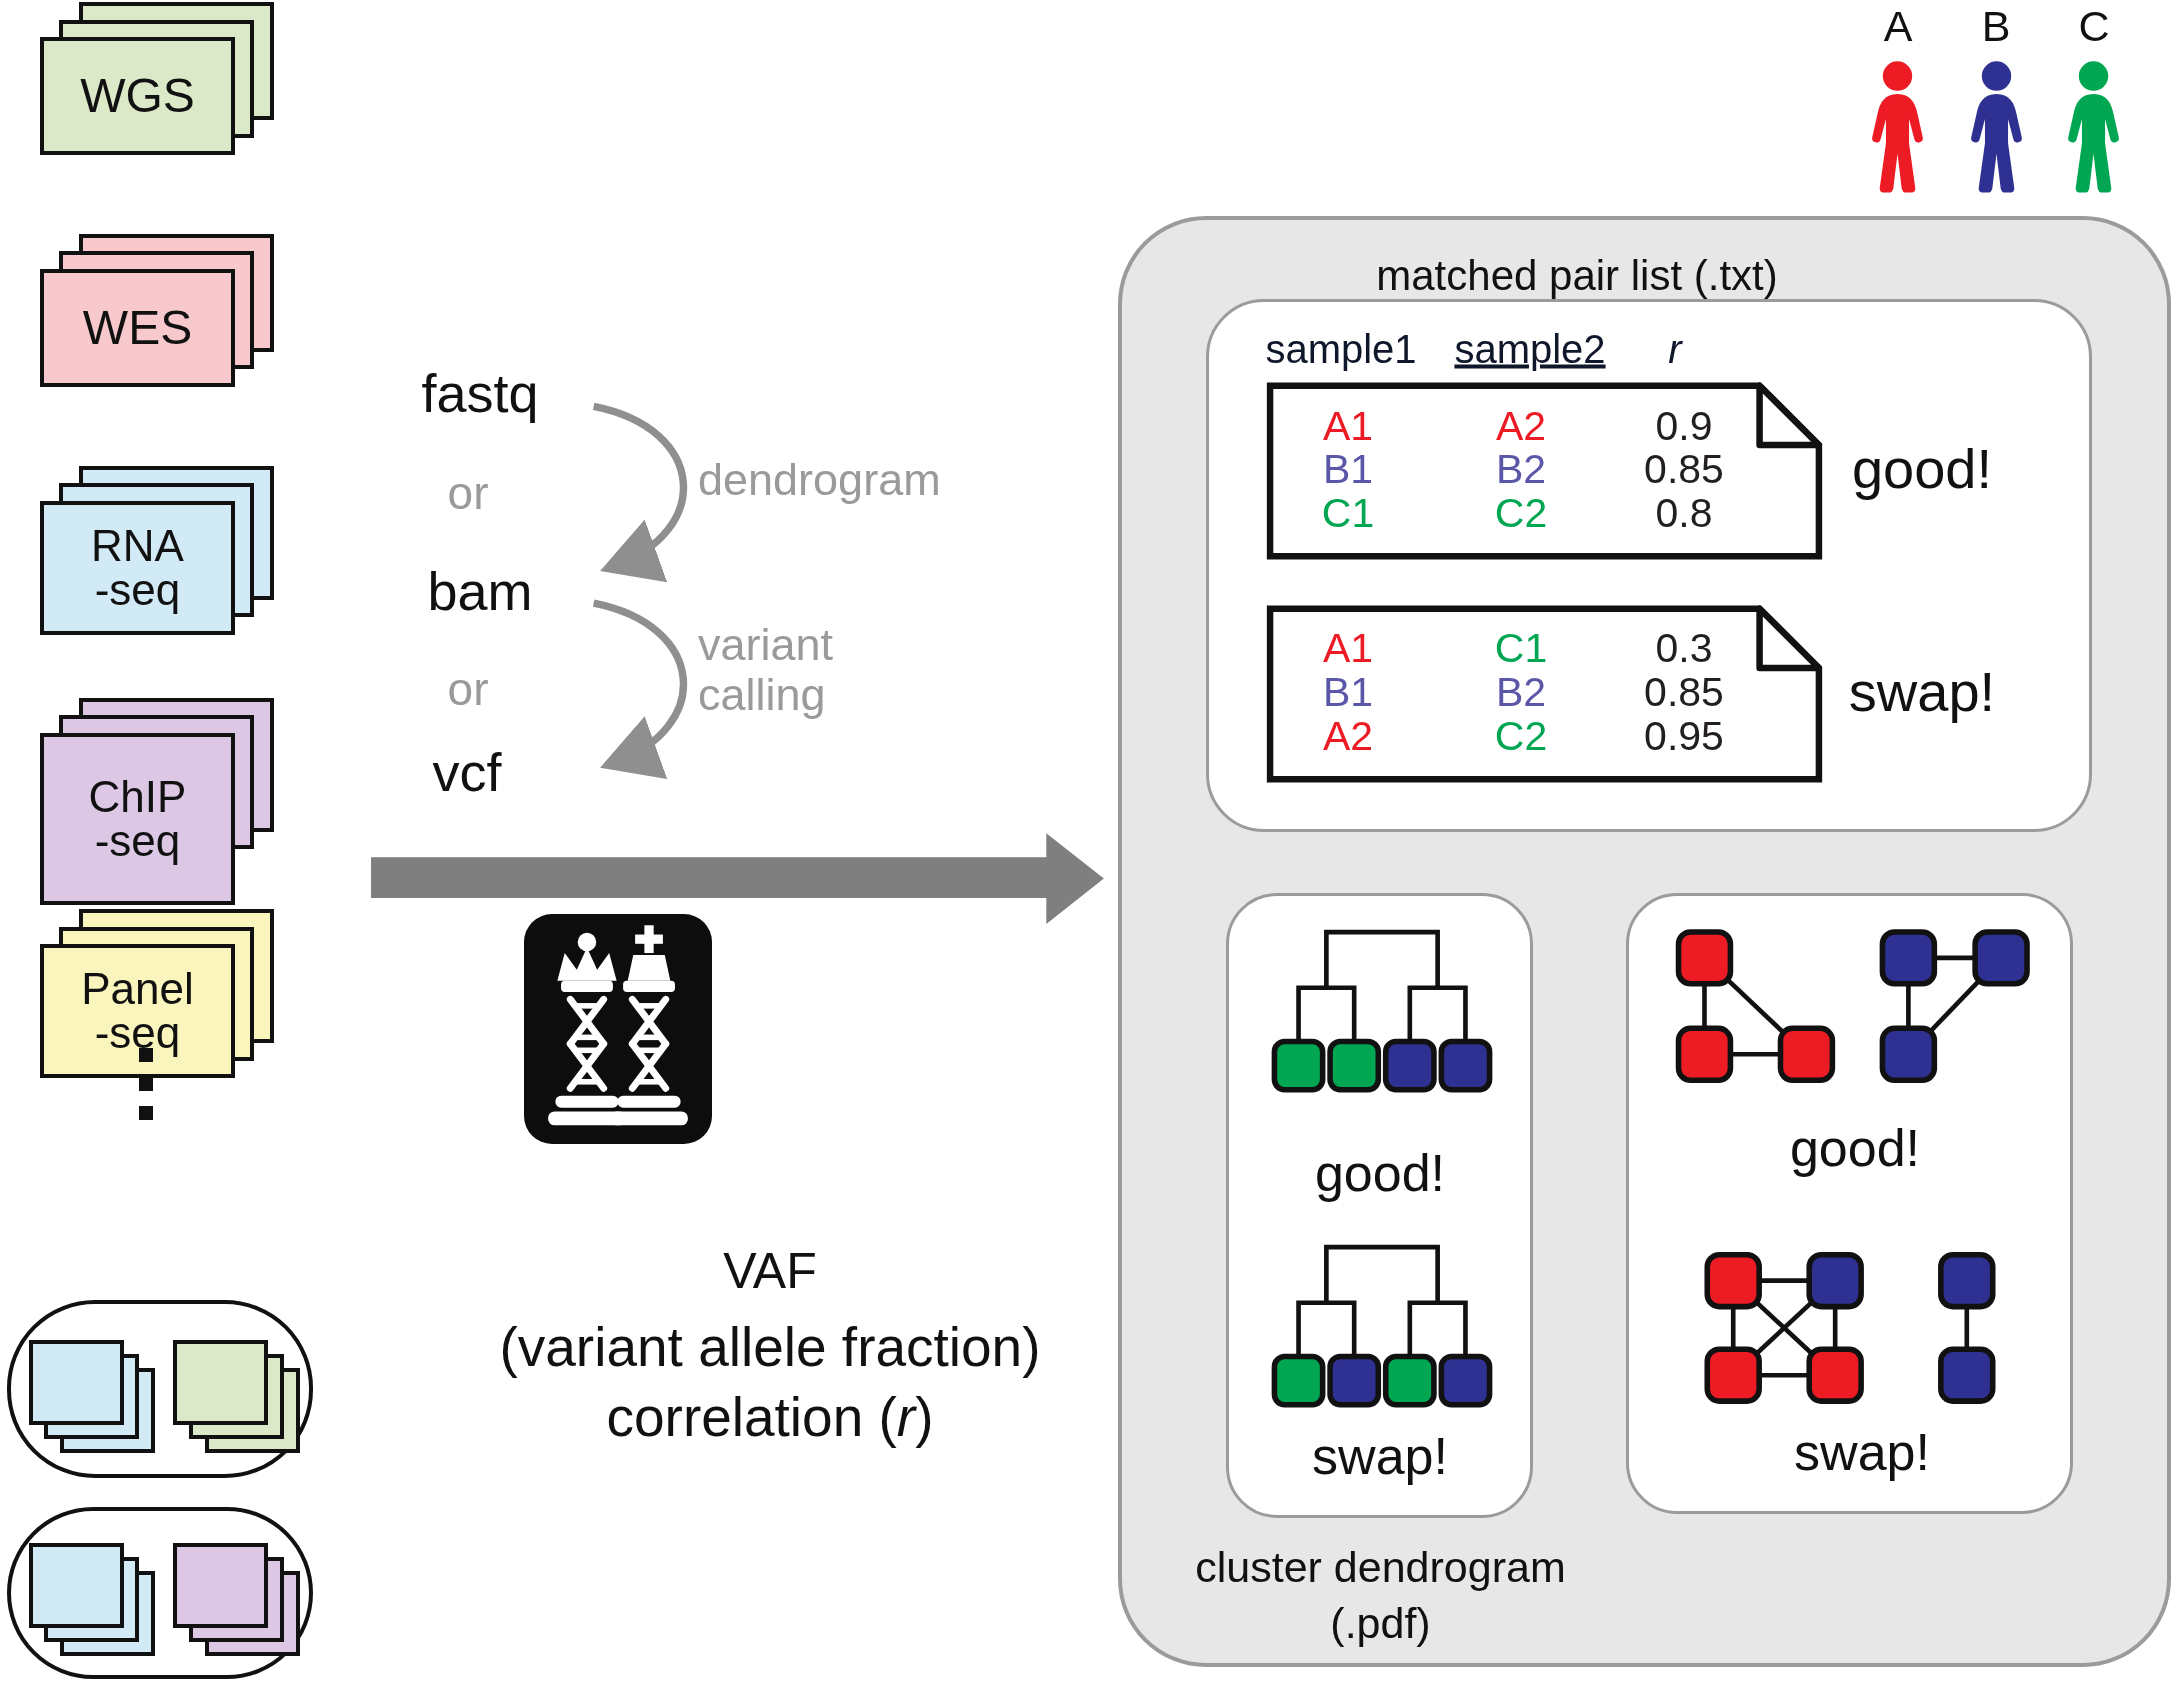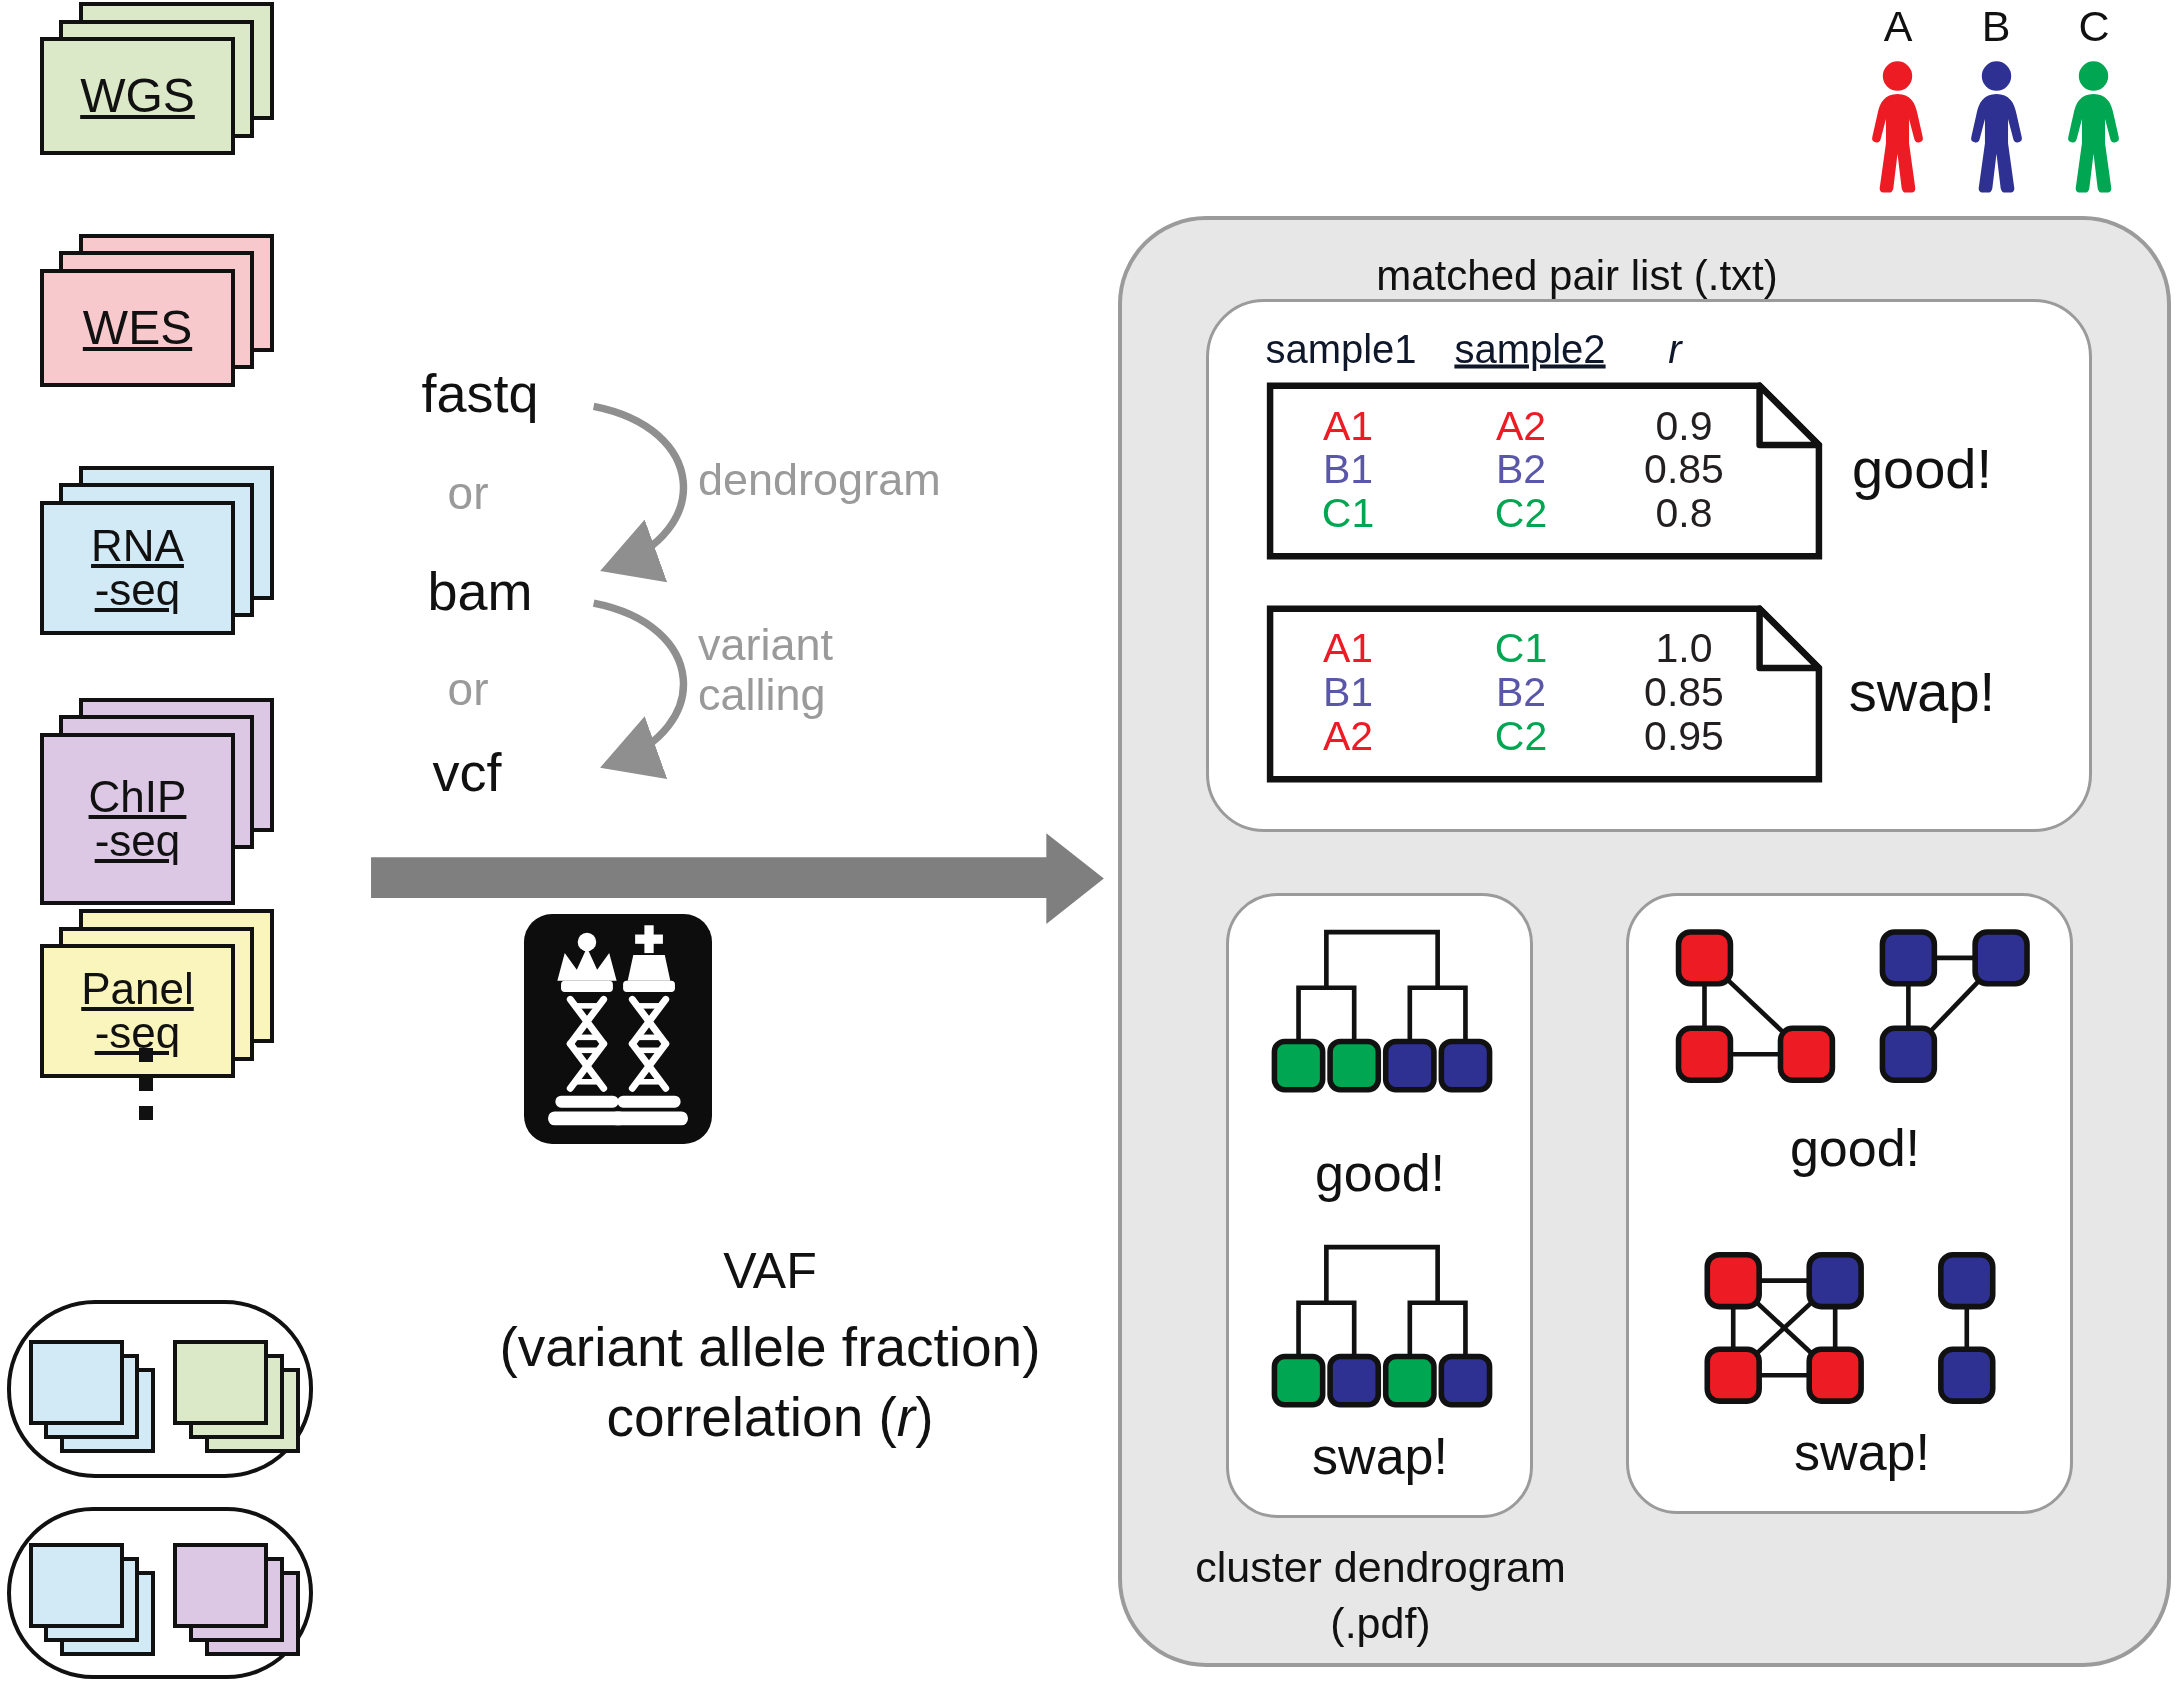--- a/index.html
+++ b/index.html
@@ -1,21 +1,21 @@
 <!DOCTYPE html>
 <html style="font-size:15px"><head>
 <meta charset="utf-8">
 <style>
   html,body{margin:0;padding:0;background:#fff;}
   #canvas{position:relative;width:2178px;height:1683px;background:#fff;overflow:hidden;
           font-family:"Liberation Sans",sans-serif;color:#1a1a1a;}
   .abs{position:absolute;}
   .card{position:absolute;border:4.6px solid #111;box-sizing:border-box;}
   .card-label{display:flex;align-items:center;justify-content:center;width:100%;height:100%;
-              text-align:center;white-space:pre-line;font-size:44px;line-height:1.0;color:#111;text-decoration:underline;}
+              text-align:center;white-space:pre-line;font-size:44px;line-height:1.0;color:#111;}
   .one-line .card-label{font-size:48px;}
   .dot{position:absolute;width:14px;height:14px;background:#111;left:139px;}
   .pill{position:absolute;border:4.6px solid #111;border-radius:88px;background:#fff;box-sizing:border-box;}
   .mini{position:absolute;width:95px;height:85px;border:4.6px solid #111;box-sizing:border-box;}
   .mid-text{position:absolute;transform:translate(-50%,-50%);font-size:54px;color:#111;}
   .or-text{position:absolute;transform:translate(-50%,-50%);font-size:46px;color:#9a9a9a;}
   .step-label{position:absolute;font-size:45px;color:#9a9a9a;white-space:pre-line;line-height:1.12;}
   .vaf-line{position:absolute;transform:translate(-50%,-50%);font-size:55px;color:#111;white-space:nowrap;}
   .panel-gray{position:absolute;background:#e7e7e7;border:4.6px solid #9b9b9b;border-radius:88px;box-sizing:border-box;}
   .panel-white{position:absolute;background:#fff;border:3.7px solid #9b9b9b;border-radius:58px;box-sizing:border-box;}
@@ -209,21 +209,21 @@
   <div class="cell" style="left: 1521px; top: 513px; color: rgb(0, 166, 81);">C2</div>
   <div class="cell" style="left: 1684px; top: 513px; color: rgb(35, 31, 32);">0.8</div>
   <div class="verdict" style="left:1922px;top:468px;">good!</div>
 
   <svg class="abs" style="left:1266px;top:605px;" width="557" height="178" viewBox="0 0 600 192">
     <path d="M4,4 H532 L596,68 V188 H4 Z" fill="#fff" stroke="#111" stroke-width="7"></path>
     <path d="M532,4 L532,68 L596,68 Z" fill="#fff" stroke="#111" stroke-width="7" stroke-linejoin="round"></path>
   </svg>
   <div class="cell" style="left: 1348px; top: 648px; color: rgb(237, 28, 36);">A1</div>
   <div class="cell" style="left: 1521px; top: 648px; color: rgb(0, 166, 81);">C1</div>
-  <div class="cell" style="left: 1684px; top: 648px; color: rgb(35, 31, 32);">1.0</div>
+  <div class="cell" style="left: 1684px; top: 648px; color: rgb(35, 31, 32);">0.3</div>
   <div class="cell" style="left: 1348px; top: 692px; color: rgb(91, 87, 168);">B1</div>
   <div class="cell" style="left: 1521px; top: 692px; color: rgb(91, 87, 168);">B2</div>
   <div class="cell" style="left: 1684px; top: 692px; color: rgb(35, 31, 32);">0.85</div>
   <div class="cell" style="left: 1348px; top: 736px; color: rgb(237, 28, 36);">A2</div>
   <div class="cell" style="left: 1521px; top: 736px; color: rgb(0, 166, 81);">C2</div>
   <div class="cell" style="left: 1684px; top: 736px; color: rgb(35, 31, 32);">0.95</div>
   <div class="verdict" style="left:1922px;top:691px;">swap!</div>
 
   <div class="panel-white" style="left:1226px;top:893px;width:307px;height:625px;border-radius:51px;"></div>
 

